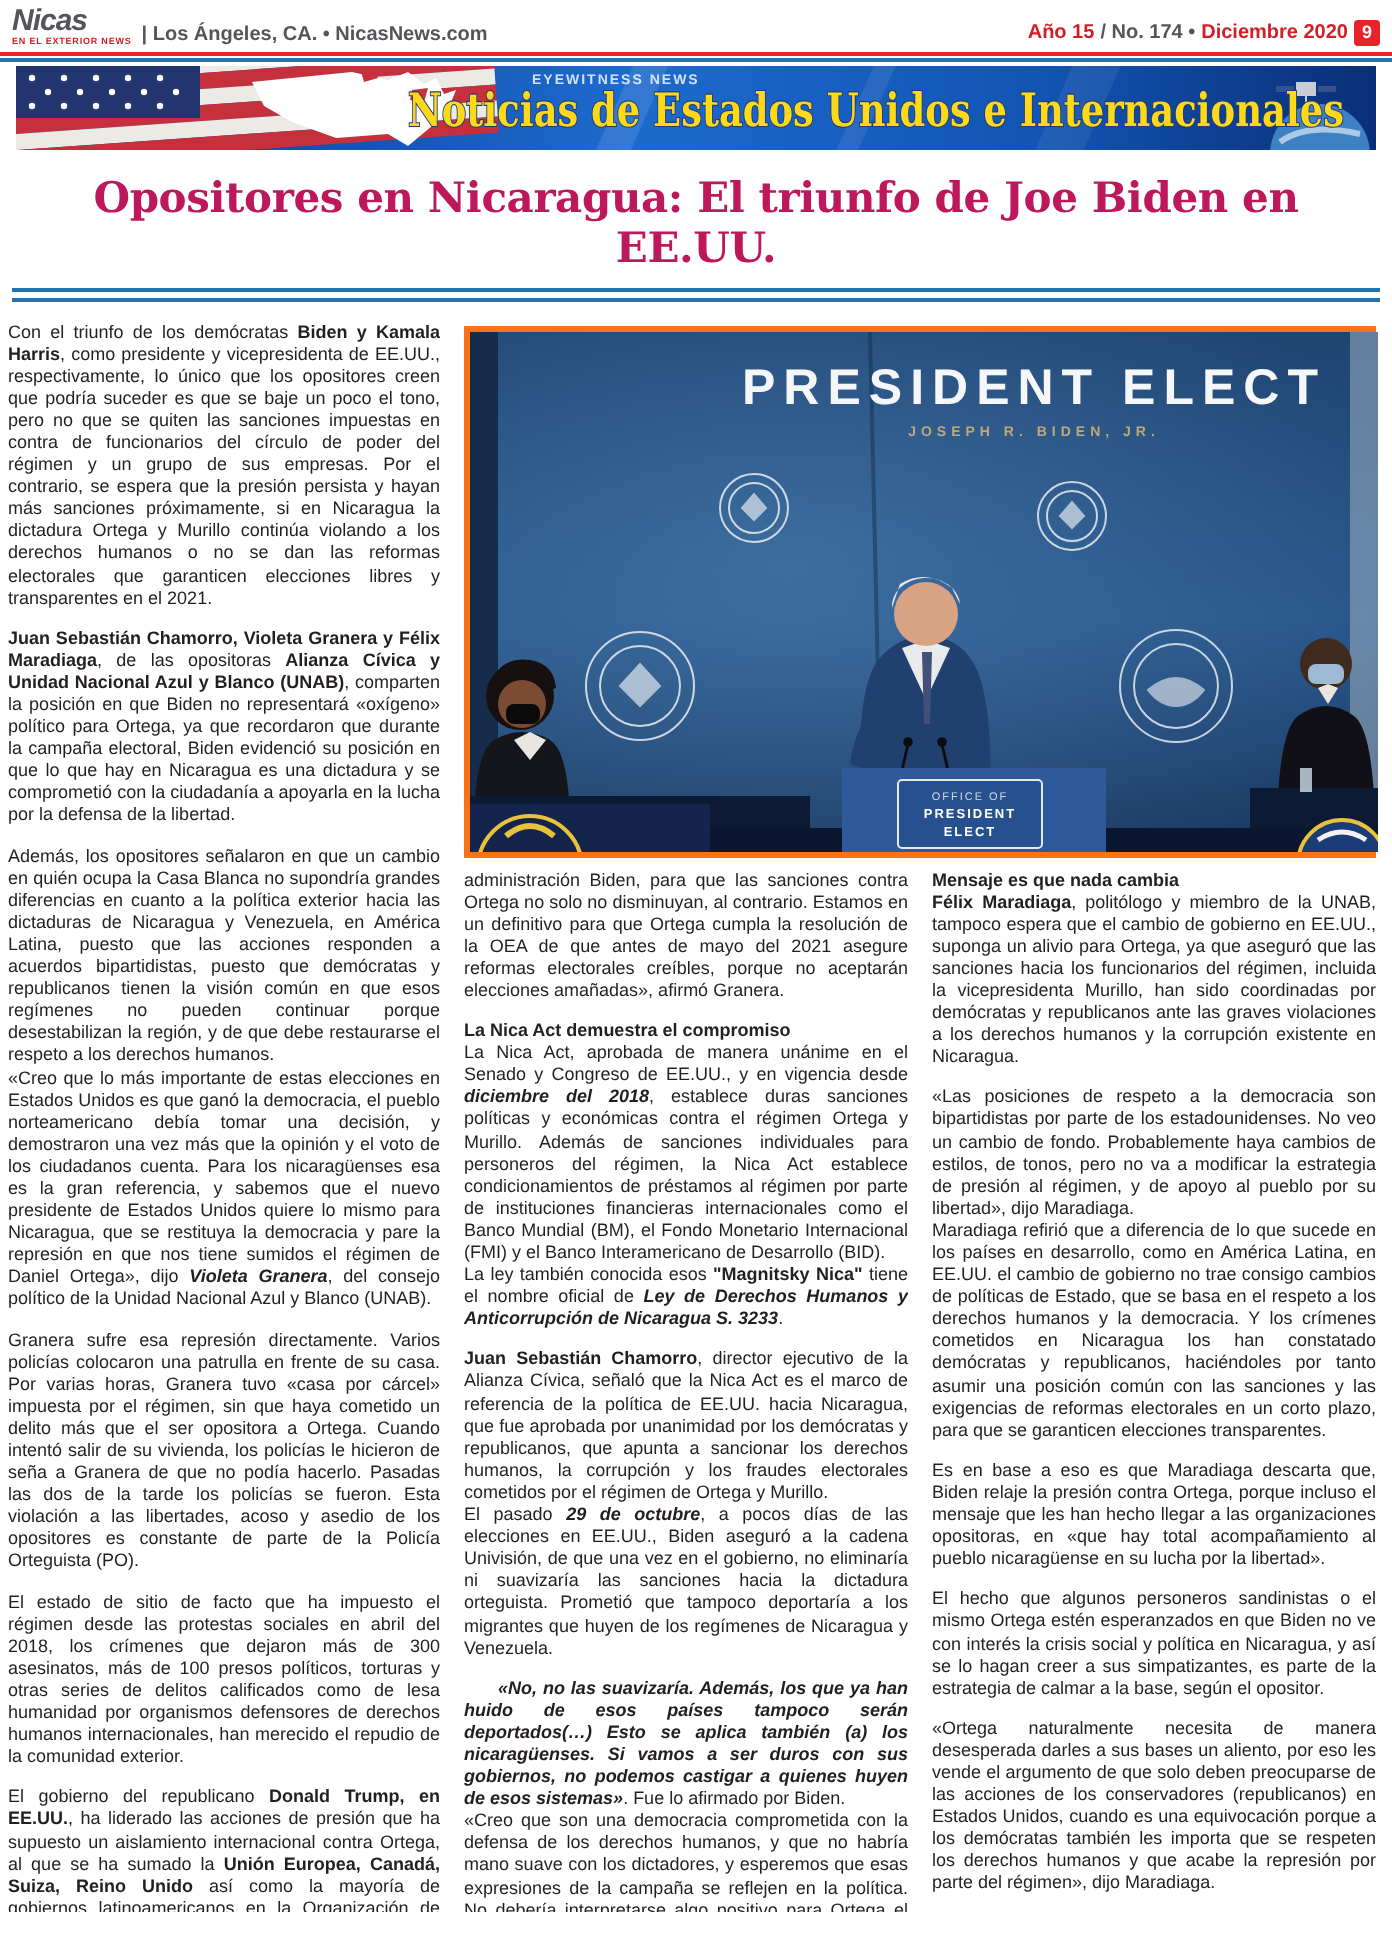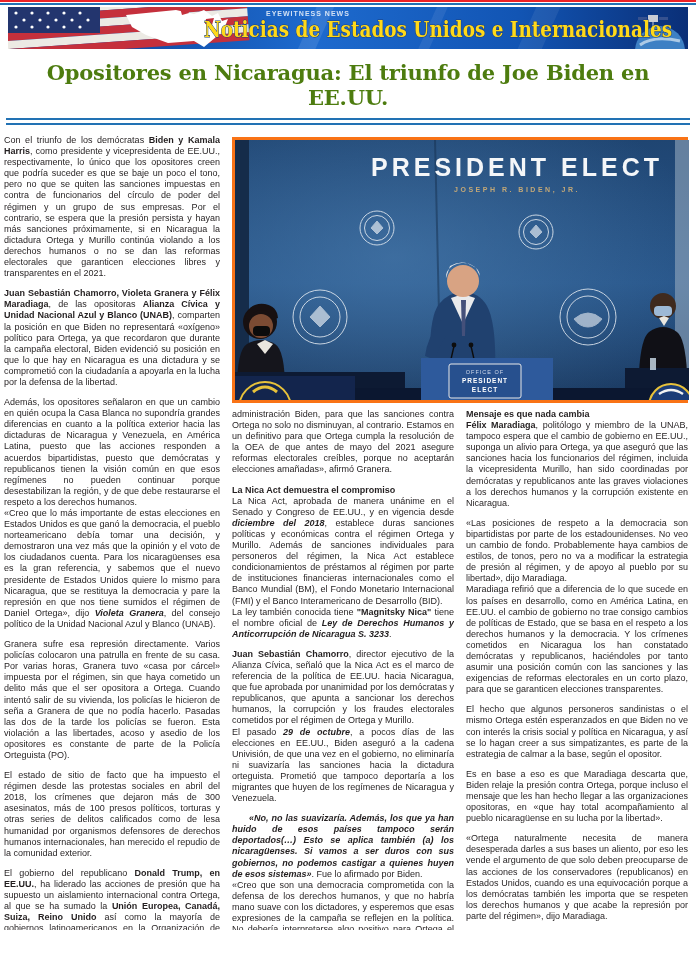--- a/index.html
+++ b/index.html
@@ -17,21 +17,21 @@
   .ed-gray{color:#54555a;}
   .page-box{display:inline-flex;align-items:center;justify-content:center;width:13px;height:13px;
             background:#e8222a;color:#fff;font-size:9px;font-weight:bold;border-radius:2px;}
   .rule{height:2px;margin:0;}
   .rule.red{background:#ec2227;margin-bottom:1px;}
   .rule.blue{background:#2272b4;}
   
   .banner{margin:2px 8px 0 8px;height:42px;}
   .banner svg{display:block;width:100%;height:42px;}
   
-  .headline{margin:11px 10px 8px 10px;text-align:center;color:#4d7c0f;
+  .headline{margin:11px 10px 8px 10px;text-align:center;color:#be185d;
             font-family:"DejaVu Serif",serif;font-weight:bold;
             font-size:21px;line-height:25px;letter-spacing:-.2px;}
   .double-rule{margin:0 6px;height:3px;border-top:2px solid #2272b4;border-bottom:2px solid #2272b4;}
   
   .columns{display:flex;gap:12px;padding:10px 8px 0 4px;height:795px;overflow:hidden;}
   .col{width:222px;overflow:hidden;}
   .col-wide{width:456px;display:flex;flex-direction:column;}
   .photo{margin:2px 0 6px 0;border:3px solid #f97316;}
   .photo svg{display:block;width:454px;height:260px;}
   .two-col{display:flex;gap:12px;height:527px;overflow:hidden;}
@@ -39,20 +39,35 @@
   .para{font-size:9px;line-height:11.1px;text-align:justify;margin:0;}
   .para + .para{margin-top:9px;}
   .para.tight{margin-top:0;}
   .para.subhead{font-weight:bold;text-align:left;}
 </style>
 </head>
 <body>
 
 <div class="page">
 
+  <header class="masthead">
+    <div class="mh-left">
+      <div class="logo">
+        <span class="logo-text">Nicas</span>
+        <span class="logo-sub">EN EL EXTERIOR NEWS</span>
+      </div>
+      <span class="location">| Los Ángeles, CA.  •  NicasNews.com</span>
+    </div>
+    <div class="edition">
+      <span class="ed-red">Año 15</span>
+      <span class="ed-gray">/ No. 174 •</span>
+      <span class="ed-red">Diciembre 2020</span>
+      <span class="page-box">9</span>
+    </div>
+  </header>
   <div class="rule red"></div>
   <div class="rule blue"></div>
 
   <div class="banner">
     <svg viewBox="0 0 680 42" preserveAspectRatio="none">
       <defs>
         <linearGradient id="bBlue" x1="0" y1="0" x2="1" y2="0">
           <stop offset="0" stop-color="#0b3a8d"></stop>
             <stop offset=".45" stop-color="#1d6ace"></stop>
           <stop offset=".75" stop-color="#1255b4"></stop>
@@ -224,33 +239,33 @@
           </g>
 
           <rect x="415" y="218" width="6" height="12" fill="#cfe0ee" opacity=".8"></rect>
         </svg>
       </figure>
       <div class="two-col">
         <div class="col">
             <p class="para"><span class="seg">administración Biden, para que las sanciones contra Ortega no solo no disminuyan, al contrario. Estamos en un definitivo para que Ortega cumpla la resolución de la OEA de que antes de mayo del 2021 asegure reformas electorales creíbles, porque no aceptarán elecciones amañadas», afirmó Granera.</span></p>
             <p class="para subhead"><span class="seg" style="font-weight: bold;">La Nica Act demuestra el compromiso</span></p>
             <p class="para tight"><span class="seg">La Nica Act, aprobada de manera unánime en el Senado y Congreso de EE.UU., y en vigencia desde </span><span class="seg" style="font-weight: bold; font-style: italic;">diciembre del 2018</span><span class="seg">, establece duras sanciones políticas y económicas contra el régimen Ortega y Murillo. Además de sanciones individuales para personeros del régimen, la Nica Act establece condicionamientos de préstamos al régimen por parte de instituciones financieras internacionales como el Banco Mundial (BM), el Fondo Monetario Internacional (FMI) y el Banco Interamericano de Desarrollo (BID).</span></p>
-            <p class="para tight"><span class="seg">La ley también conocida tiene </span><span class="seg" style="font-weight: bold;">"Magnitsky Nica"</span><span class="seg"> tiene el nombre oficial de </span><span class="seg" style="font-weight: bold; font-style: italic;">Ley de Derechos Humanos y Anticorrupción de Nicaragua S. 3233</span><span class="seg">.</span></p>
+            <p class="para tight"><span class="seg">La ley también conocida esos </span><span class="seg" style="font-weight: bold;">"Magnitsky Nica"</span><span class="seg"> tiene el nombre oficial de </span><span class="seg" style="font-weight: bold; font-style: italic;">Ley de Derechos Humanos y Anticorrupción de Nicaragua S. 3233</span><span class="seg">.</span></p>
             <p class="para"><span class="seg" style="font-weight: bold;">Juan Sebastián Chamorro</span><span class="seg">, director ejecutivo de la Alianza Cívica, señaló que la Nica Act es el marco de referencia de la política de EE.UU. hacia Nicaragua, que fue aprobada por unanimidad por los demócratas y republicanos, que apunta a sancionar los derechos humanos, la corrupción y los fraudes electorales cometidos por el régimen de Ortega y Murillo.</span></p>
             <p class="para tight"><span class="seg">El pasado </span><span class="seg" style="font-weight: bold; font-style: italic;">29 de octubre</span><span class="seg">, a pocos días de las elecciones en EE.UU., Biden aseguró a la cadena Univisión, de que una vez en el gobierno, no eliminaría ni suavizaría las sanciones hacia la dictadura orteguista. Prometió que tampoco deportaría a los migrantes que huyen de los regímenes de Nicaragua y Venezuela.</span></p>
             <p class="para"><span class="seg" style="font-weight: bold; font-style: italic; margin-left: 17px;">«No, no las suavizaría. Además, los que ya han huido de esos países tampoco serán deportados(…) Esto se aplica también (a) los nicaragüenses. Si vamos a ser duros con sus gobiernos, no podemos castigar a quienes huyen de esos sistemas»</span><span class="seg">. Fue lo afirmado por Biden.</span></p>
             <p class="para tight"><span class="seg">«Creo que son una democracia comprometida con la defensa de los derechos humanos, y que no habría mano suave  con los dictadores, y esperemos que esas expresiones de la campaña se reflejen en la política. No debería interpretarse algo positivo para Ortega el triunfo de Joe Biden», afirmó Chamorro.</span></p>
           </div>
         <div class="col">
             <p class="para subhead"><span class="seg" style="font-weight: bold;">Mensaje es que nada cambia</span></p>
             <p class="para tight"><span class="seg" style="font-weight: bold;">Félix Maradiaga</span><span class="seg">, politólogo y miembro de la UNAB, tampoco espera que el cambio de gobierno en EE.UU., suponga un alivio para Ortega, ya que aseguró que las sanciones hacia los funcionarios del régimen, incluida la vicepresidenta Murillo, han sido coordinadas por demócratas y republicanos ante las graves violaciones a los derechos humanos y la corrupción existente en Nicaragua.</span></p>
             <p class="para"><span class="seg">«Las posiciones de respeto a la democracia son bipartidistas por parte de los estadounidenses. No veo un cambio de fondo. Probablemente haya cambios de estilos, de tonos, pero no va a modificar la estrategia de presión al régimen, y de apoyo al pueblo por su libertad», dijo Maradiaga.</span></p>
             <p class="para tight"><span class="seg">Maradiaga refirió que a diferencia de lo que sucede en los países en desarrollo, como en América Latina, en EE.UU. el cambio de gobierno no trae consigo cambios de políticas de Estado, que se basa en el respeto a los derechos humanos y la democracia. Y los crímenes cometidos en Nicaragua los han constatado demócratas y republicanos, haciéndoles por tanto asumir una posición común con las sanciones y las exigencias de reformas electorales en un corto plazo, para que se garanticen elecciones transparentes.</span></p>
+            <p class="para"><span class="seg">Es en base a eso es que Maradiaga descarta que, Biden relaje la presión contra Ortega, porque incluso el mensaje que les han hecho llegar a las organizaciones opositoras, en «que hay total acompañamiento al pueblo nicaragüense en su lucha por la libertad».</span></p>
             <p class="para"><span class="seg">El hecho que algunos personeros sandinistas o el mismo Ortega estén esperanzados en que Biden no ve con interés la crisis social y política en Nicaragua, y así se lo hagan creer a sus simpatizantes, es parte de la estrategia de calmar a la base, según el opositor.</span></p>
-            <p class="para"><span class="seg">Es en base a eso es que Maradiaga descarta que, Biden relaje la presión contra Ortega, porque incluso el mensaje que les han hecho llegar a las organizaciones opositoras, en «que hay total acompañamiento al pueblo nicaragüense en su lucha por la libertad».</span></p>
             <p class="para"><span class="seg">«Ortega naturalmente necesita de manera desesperada darles a sus bases un aliento, por eso les vende el argumento de que solo deben preocuparse de las acciones de los conservadores (republicanos) en Estados Unidos, cuando es una equivocación porque a los demócratas también les importa que se respeten los derechos humanos y que acabe la represión por parte del régimen», dijo Maradiaga.</span></p>
             <p class="para"><span class="seg" style="font-style: italic;">Cortesía: </span><span class="seg" style="font-weight: bold;">La Prensa.</span></p>
           </div>
       </div>
     </div>
   </main>
 
 </div>
 
 </body></html>

